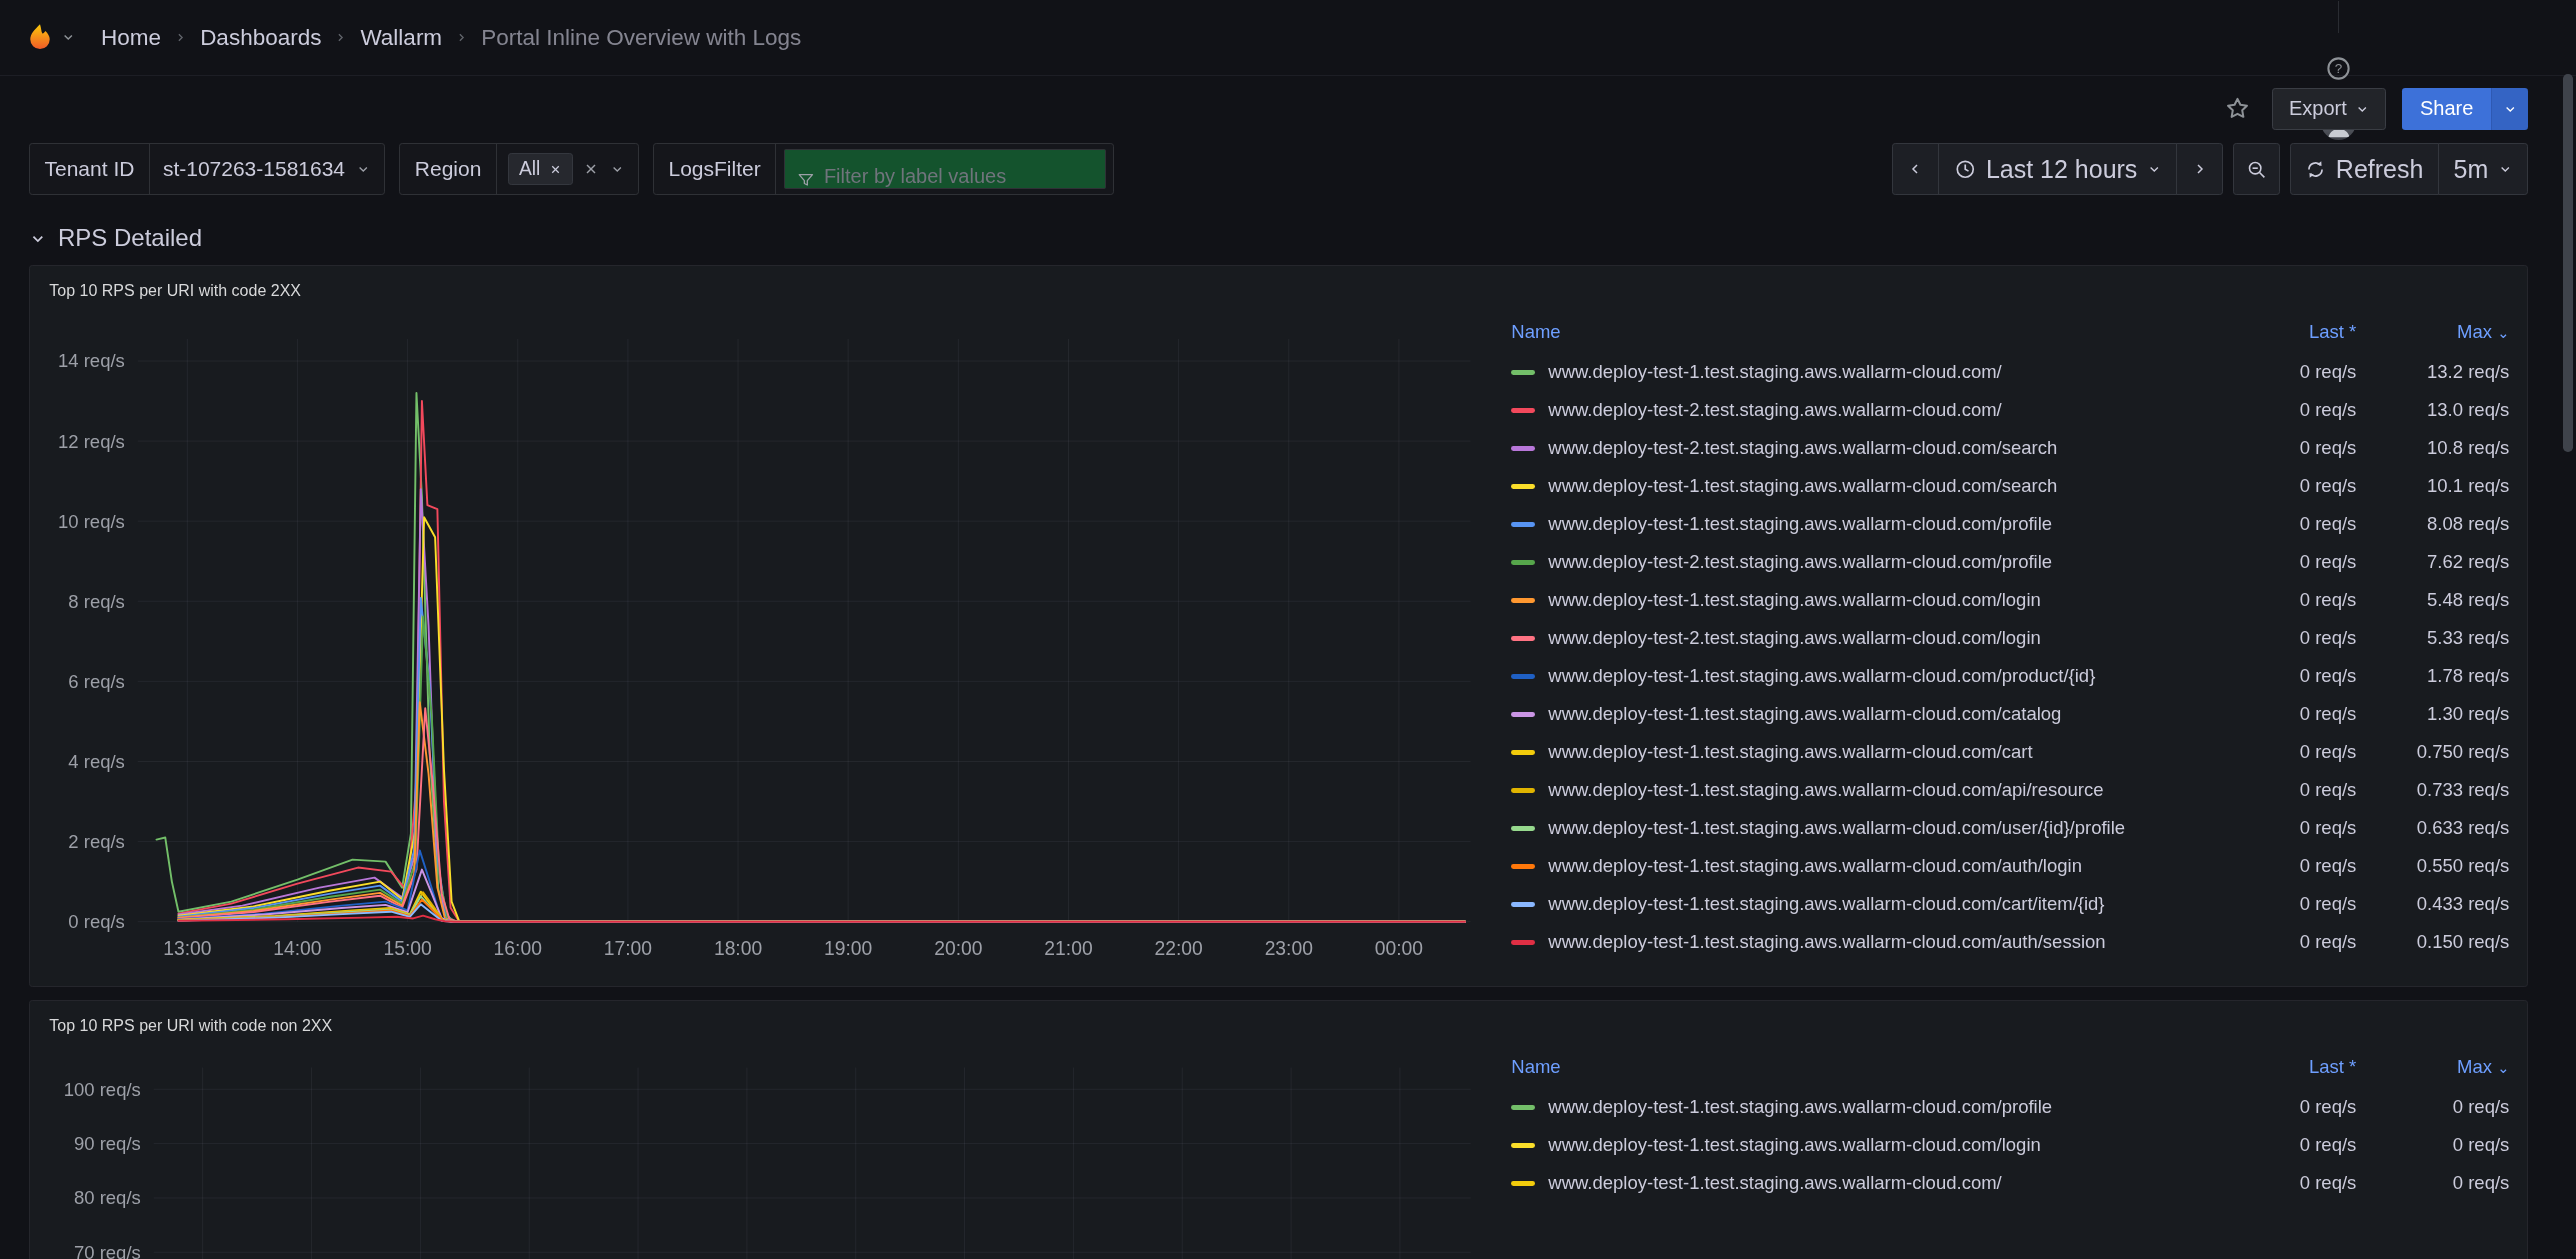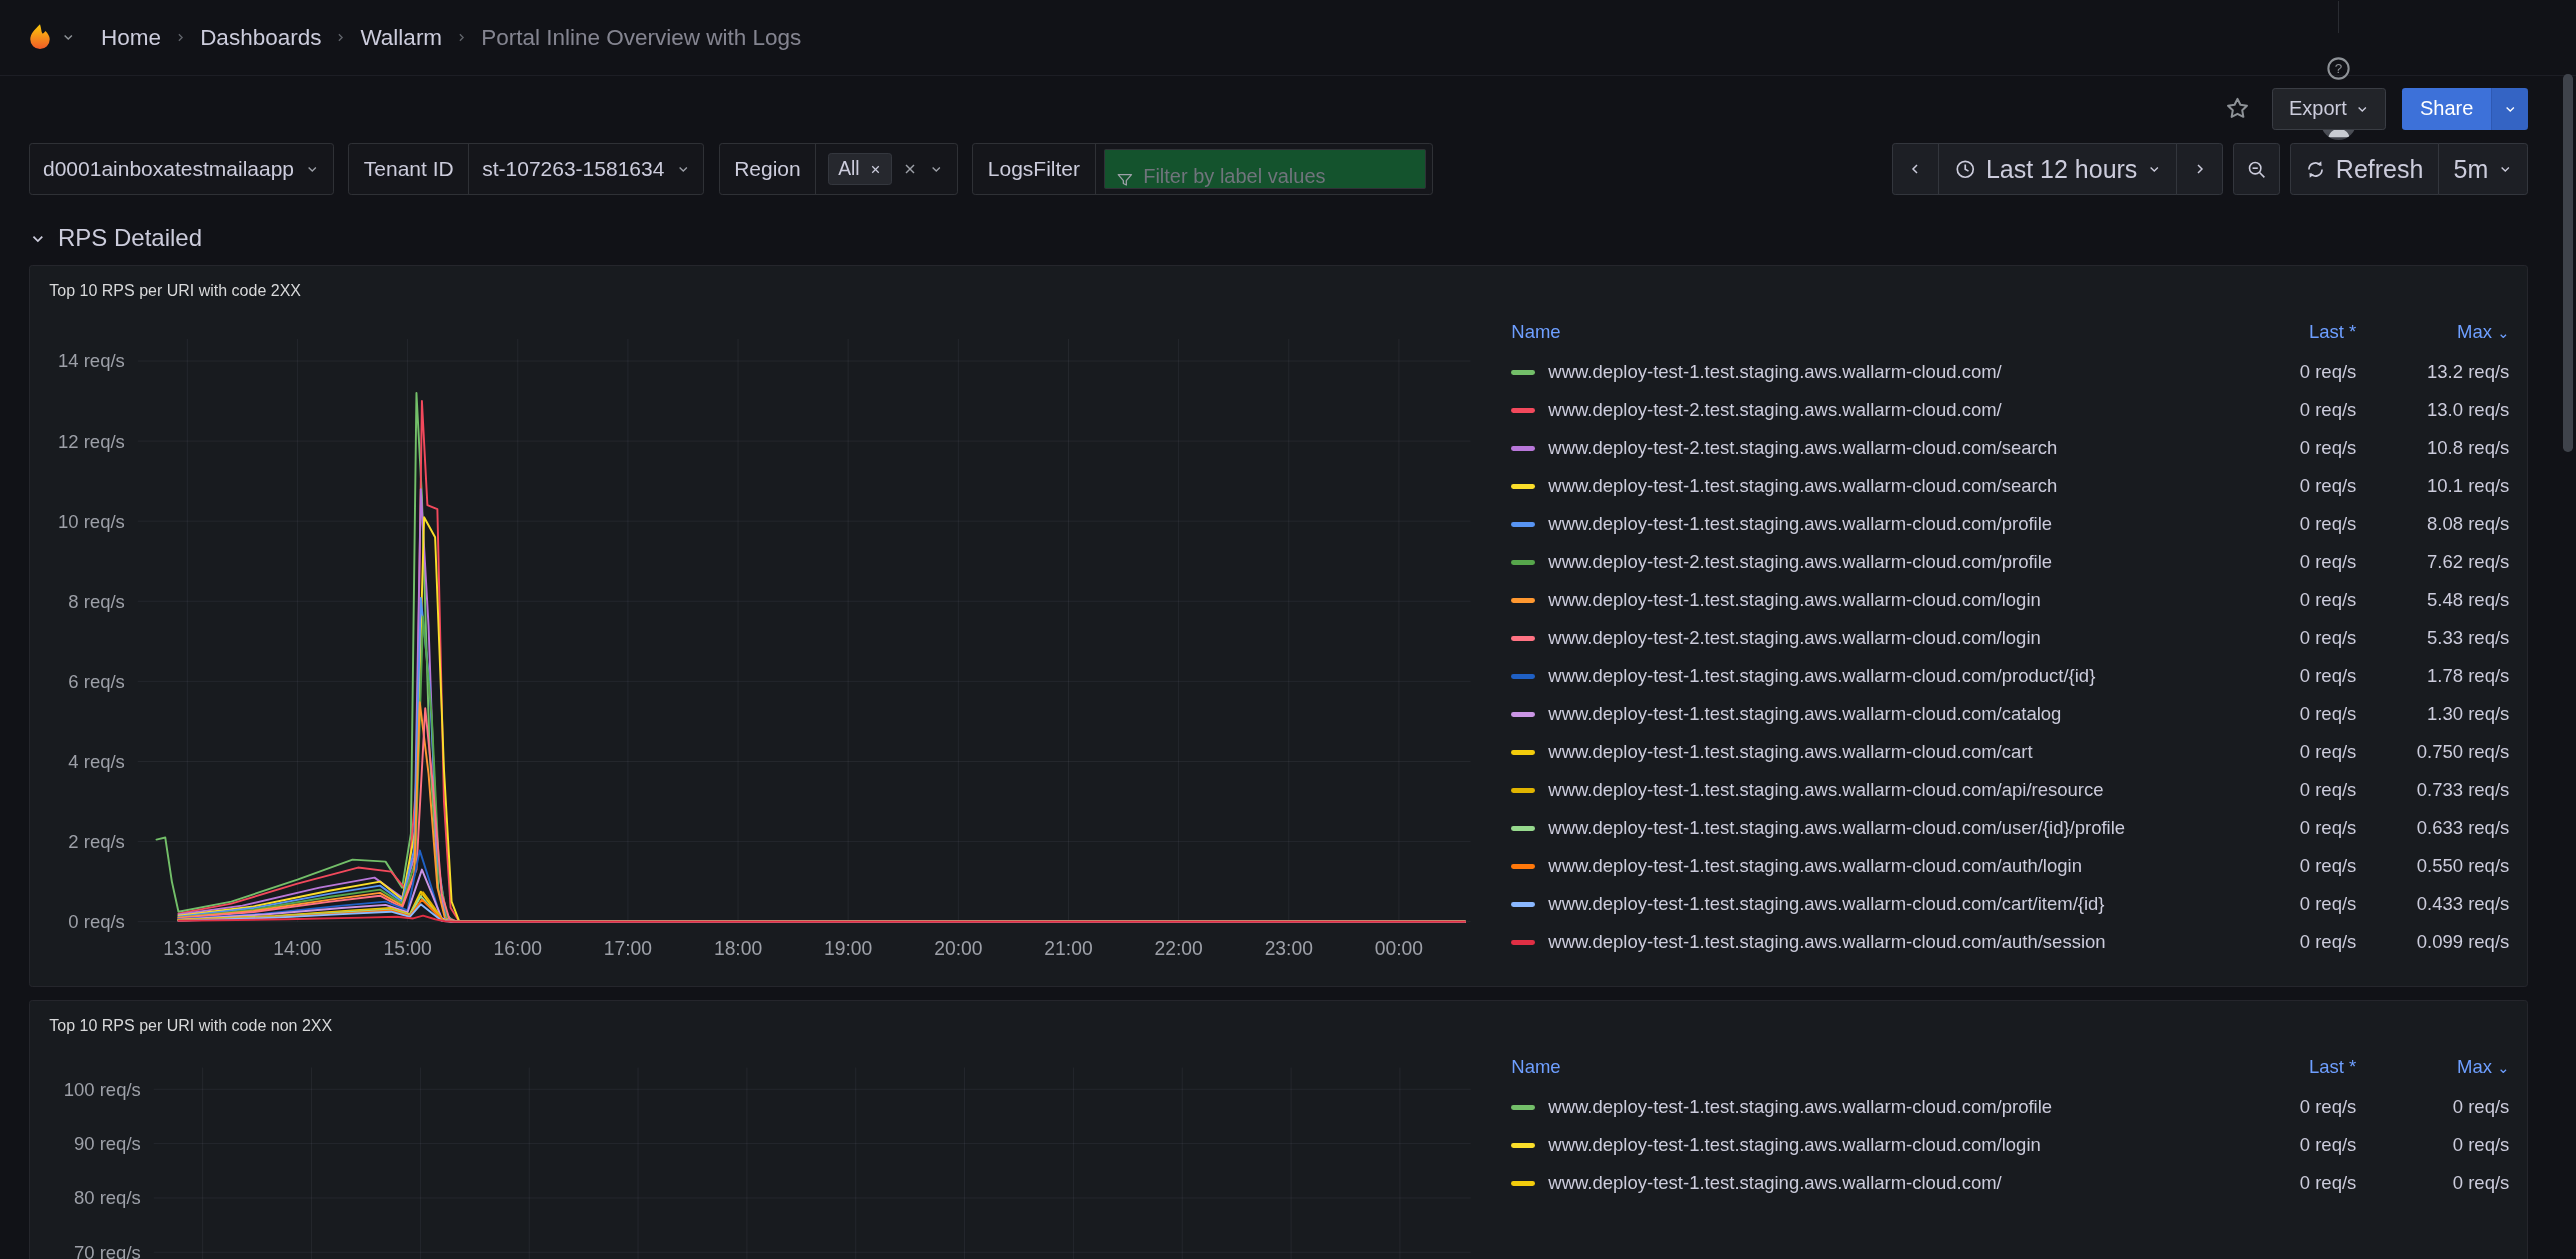--- a/index.html
+++ b/index.html
@@ -222,30 +222,20 @@
           <svg width="14.5" height="14.5" viewBox="0 0 24 24">
             <polyline points="6,9 12,15 18,9" fill="none" stroke="#FFFFFF" stroke-width="2.2"></polyline>
           </svg>
         </span>
     </button>
   </div>
 </div>
 
 <div class="filters-row">
 
-  <div class="var-box">
-    <div class="var-value">
-      <span>d0001ainboxatestmailaapp</span>
-      <span>
-          <svg width="14.5" height="14.5" viewBox="0 0 24 24">
-            <polyline points="6,9 12,15 18,9" fill="none" stroke="#9DA0A8" stroke-width="2.2"></polyline>
-          </svg>
-        </span>
-    </div>
-  </div>
 
   <div class="var-box">
     <div class="var-label">Tenant ID</div>
     <div class="var-value">
       <span>st-107263-1581634</span>
       <span>
           <svg width="14.5" height="14.5" viewBox="0 0 24 24">
             <polyline points="6,9 12,15 18,9" fill="none" stroke="#9DA0A8" stroke-width="2.2"></polyline>
           </svg>
         </span>
@@ -512,21 +502,21 @@
                 <td class="lg-val">0.550 req/s</td>
               </tr>
               <tr>
                 <td class="lg-name"><span class="swatch" style="background: rgb(138, 184, 255);"></span><span class="nm">www.deploy-test-1.test.staging.aws.wallarm-cloud.com/cart/item/{id}</span></td>
                 <td class="lg-val">0 req/s</td>
                 <td class="lg-val">0.433 req/s</td>
               </tr>
               <tr>
                 <td class="lg-name"><span class="swatch" style="background: rgb(224, 47, 68);"></span><span class="nm">www.deploy-test-1.test.staging.aws.wallarm-cloud.com/auth/session</span></td>
                 <td class="lg-val">0 req/s</td>
-                <td class="lg-val">0.099 req/s</td>
+                <td class="lg-val">0.150 req/s</td>
               </tr>
             </tbody>
         </table>
       </div>
     </div>
   </div>
 
   <div class="panel">
     <div class="panel-title">Top 10 RPS per URI with code non 2XX</div>
     <div class="panel-body">

